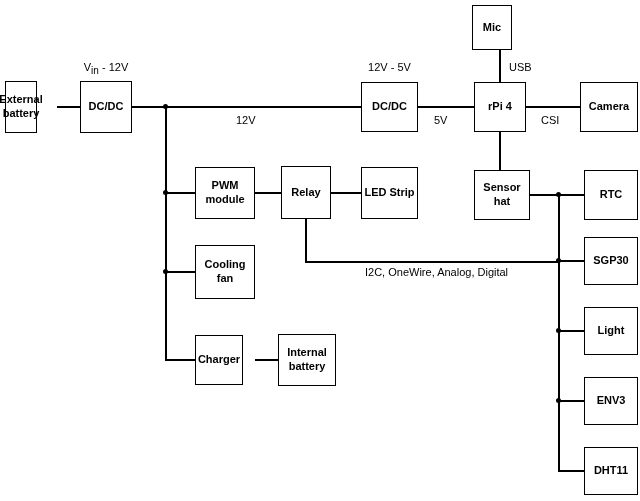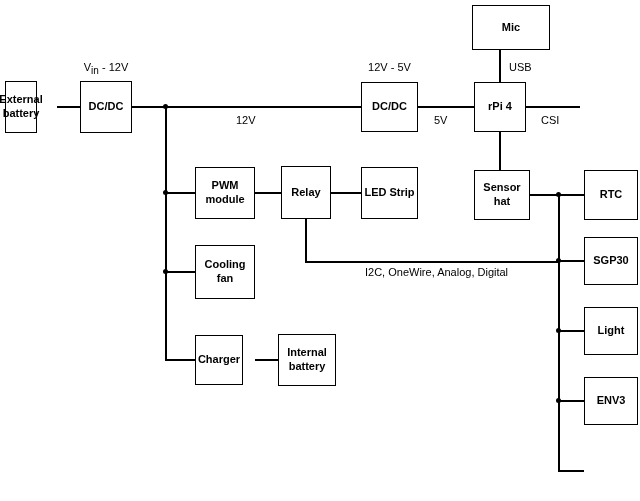--- a/index.html
+++ b/index.html
@@ -77,33 +77,35 @@
   <div class="dot" style="left:163px;top:190px"></div>
   <div class="dot" style="left:163px;top:269px"></div>
   <div class="dot" style="left:556px;top:192px"></div>
   <div class="dot" style="left:556px;top:258px"></div>
   <div class="dot" style="left:556px;top:328px"></div>
   <div class="dot" style="left:556px;top:398px"></div>
 
   <div class="node" style="left:5px;top:81px;width:32px;height:52px">External battery</div>
   <div class="node" style="left:80px;top:81px;width:52px;height:52px">DC/DC</div>
   <div class="node" style="left:361px;top:82px;width:57px;height:50px">DC/DC</div>
-  <div class="node" style="left:472px;top:5px;width:78px;height:45px">Mic</div>
+  <div class="node" style="left:472px;top:5px;width:40px;height:45px">Mic</div>
   <div class="node" style="left:474px;top:82px;width:52px;height:50px">rPi 4</div>
+  <div class="node" style="left:580px;top:82px;width:58px;height:50px">Camera</div>
   <div class="node" style="left:195px;top:167px;width:60px;height:52px">PWM module</div>
   <div class="node" style="left:281px;top:166px;width:50px;height:53px">Relay</div>
   <div class="node" style="left:361px;top:167px;width:57px;height:52px">LED Strip</div>
   <div class="node" style="left:474px;top:170px;width:56px;height:50px">Sensor hat</div>
   <div class="node" style="left:584px;top:170px;width:54px;height:50px">RTC</div>
   <div class="node" style="left:195px;top:245px;width:60px;height:54px">Cooling fan</div>
   <div class="node" style="left:584px;top:237px;width:54px;height:48px">SGP30</div>
   <div class="node" style="left:195px;top:335px;width:48px;height:50px">Charger</div>
   <div class="node" style="left:584px;top:307px;width:54px;height:48px">Light</div>
   <div class="node" style="left:278px;top:334px;width:58px;height:52px">Internal battery</div>
   <div class="node" style="left:584px;top:377px;width:54px;height:48px">ENV3</div>
+  <div class="node" style="left:584px;top:447px;width:54px;height:48px">DHT11</div>
 
   <span class="edge-label centered" style="left:74px;top:61px;width:64px"><span>V</span><sub>in</sub><span> - 12V</span></span>
   <span class="edge-label centered" style="left:359px;top:61px;width:61px">12V - 5V</span>
   <span class="edge-label" style="left:509px;top:61px">USB</span>
   <span class="edge-label" style="left:236px;top:114px">12V</span>
   <span class="edge-label" style="left:434px;top:114px">5V</span>
   <span class="edge-label" style="left:541px;top:114px">CSI</span>
   <span class="edge-label" style="left:365px;top:266px">I2C, OneWire, Analog, Digital</span>
 
 </div>

